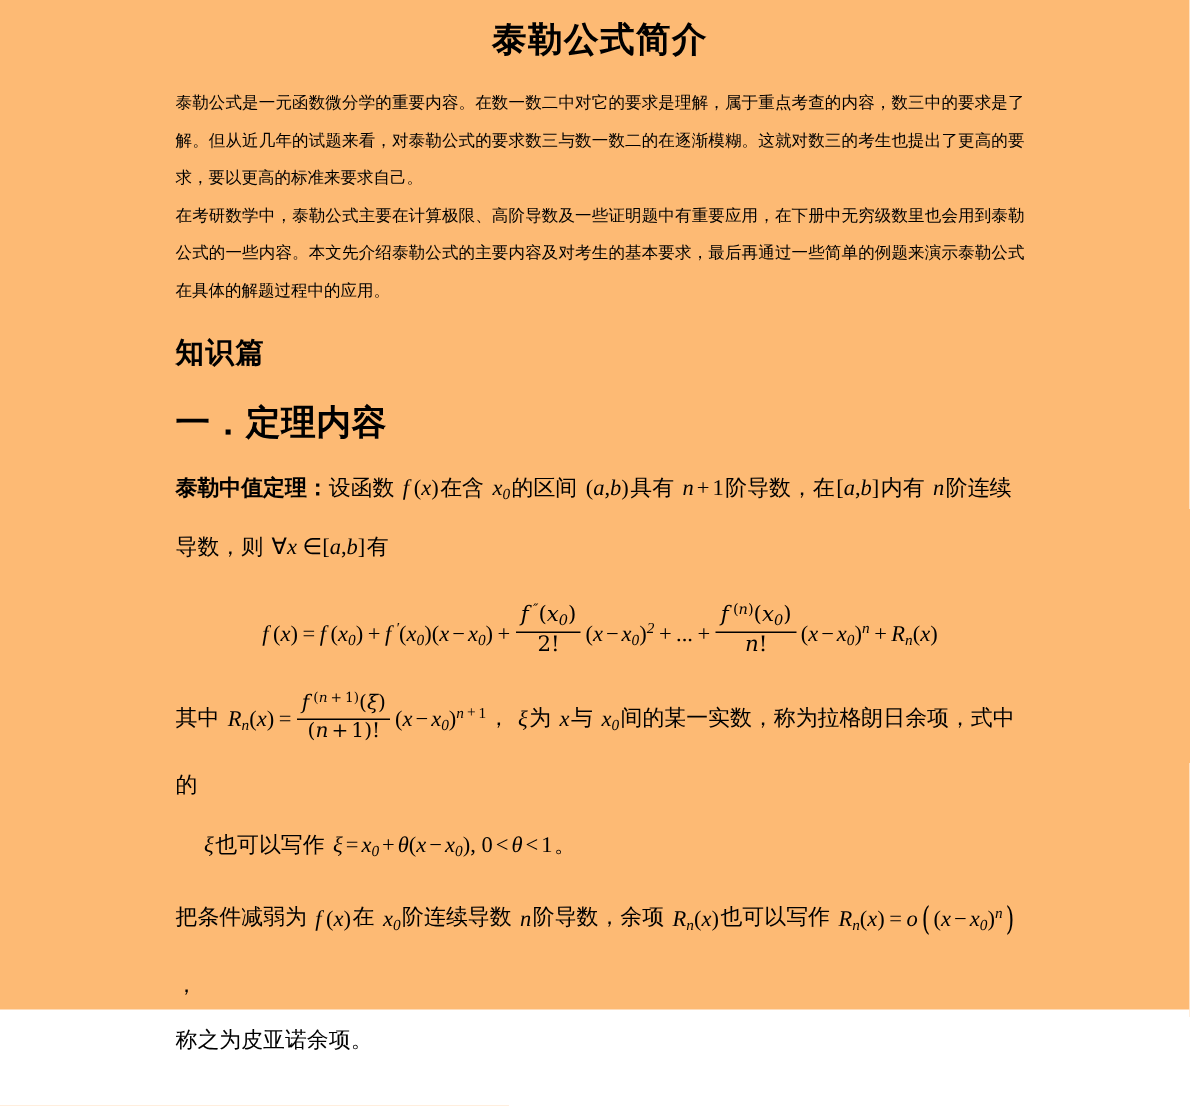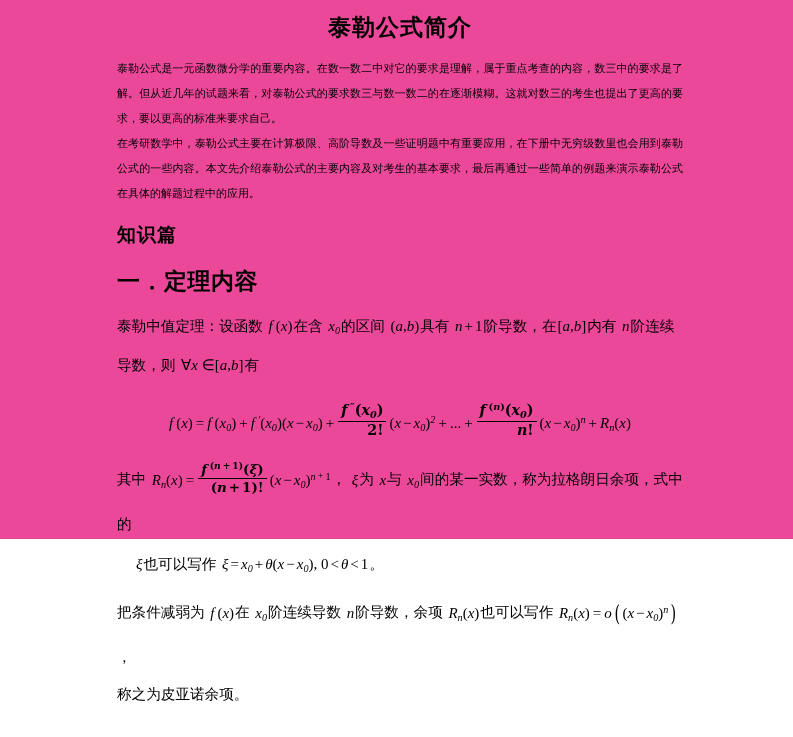--- a/index.html
+++ b/index.html
@@ -11,22 +11,22 @@
     width: 793px;
     height: 737px;
     overflow: hidden;
     font-family: "DejaVu Serif", "Liberation Serif", serif;
     color: #000000;
   }
 
   .page {
     position: relative;
     width: 793px;
-    height: 539px;
-    background: #ec4899;
+    height: 673px;
+    background: #fdba74;
     box-sizing: border-box;
   }
 
   .content {
     position: absolute;
     left: 117px;
     top: 0;
     width: 566px;
   }
 
@@ -62,21 +62,21 @@
     text-align: justify;
     margin: 0;
     letter-spacing: 0px;
   }
 
   .para-block {
     margin: 0 0 2px 0;
   }
 
   .lead {
-    font-weight: normal;
+    font-weight: bold;
     text-align: center;
   }
 
   .stmt {
     font-size: 14.6px;
     line-height: 34px;
     margin: 0;
   }
 
   .mathline {
@@ -110,25 +110,24 @@
     vertical-align: 0.52em;
   }
   .paren {
     font-style: normal;
   }
 
   
   .frac {
     display: inline-block;
     vertical-align: -0.48em;
-    text-align: right;
+    text-align: center;
     font-style: italic;
     margin: 0 2px;
     line-height: 1.08;
-    font-weight: bold;
   }
   .frac > .num {
     display: block;
     font-size: 0.92em;
     padding: 0 3px 1px 3px;
   }
   .frac > .den {
     display: block;
     border-top: 1px solid #000;
     font-size: 0.92em;

